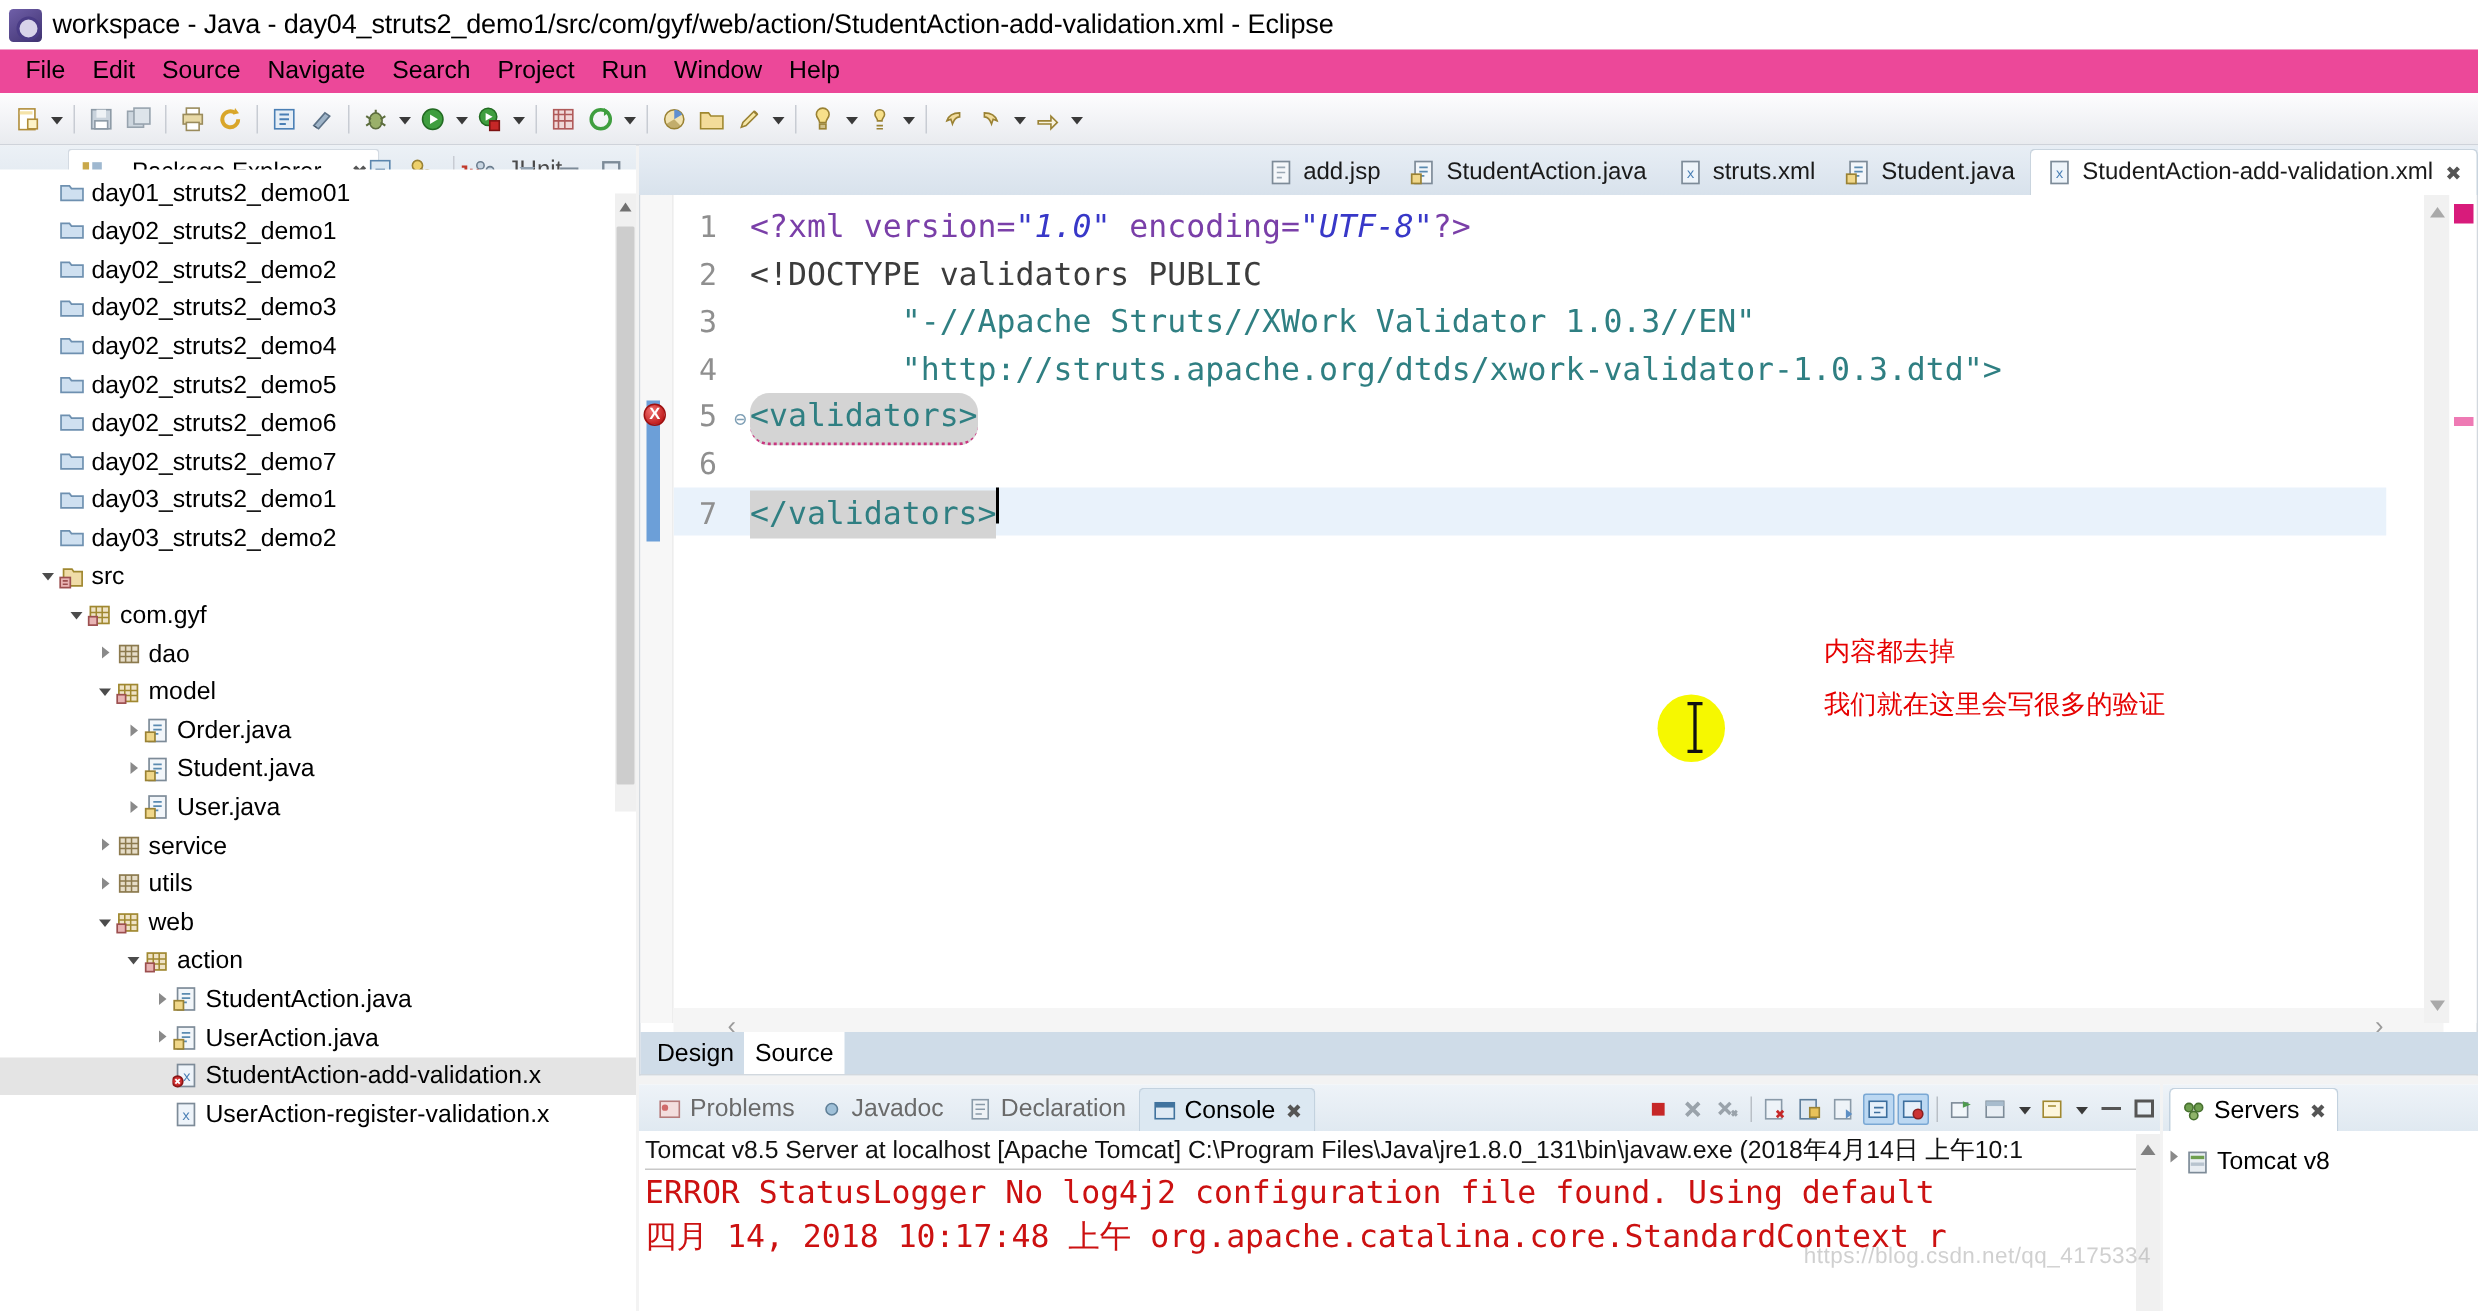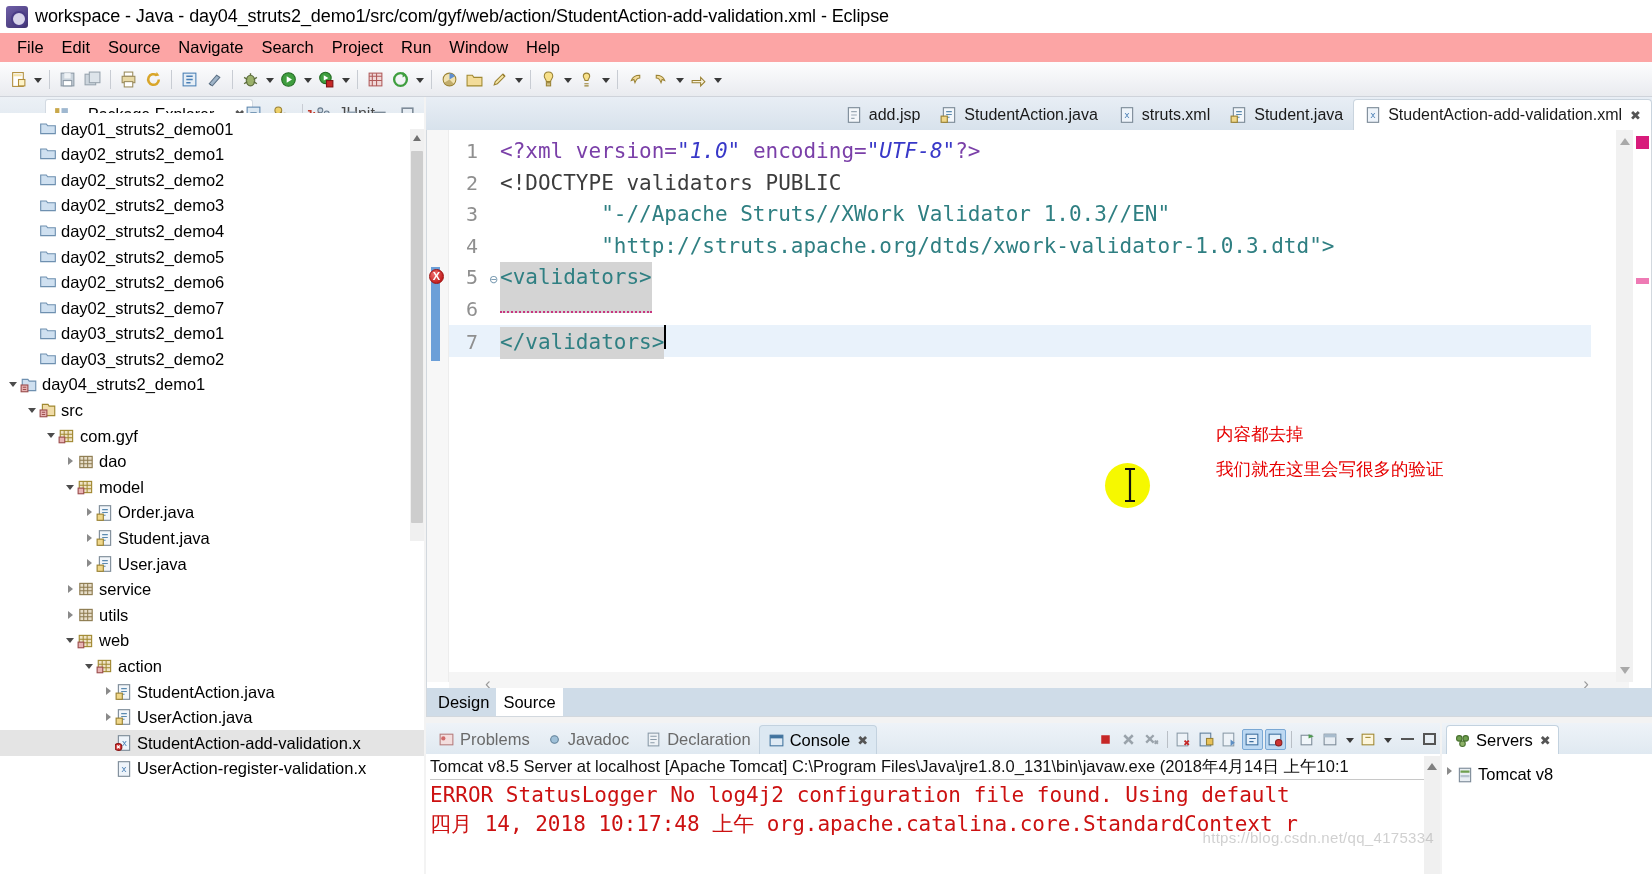--- a/index.html
+++ b/index.html
@@ -35,21 +35,21 @@
     background: #d8d4ea; border: 2px solid #4a3c86;
   }
   .titlebar .tb-text {
     font-size: 18px; color: #000; white-space: nowrap;
     letter-spacing: -0.1px;
   }
 
   
   .menubar {
     position: absolute; left: 0; top: 33px; width: 1652px; height: 29px;
-    background: #fca5a5;
+    background: #ec4899;
     display: flex; align-items: center; padding-left: 8px;
   }
   .menubar .mi {
     font-size: 16.5px; color: #000; padding: 1px 9px; cursor: default;
     white-space: nowrap;
   }
 
   
   .toolbar {
     position: absolute; left: 0; top: 62px; width: 1652px; height: 35px;
@@ -189,21 +189,22 @@
   .fold { width: 13px; flex: none; color: #7f9fb5; font-size: 14px; text-align: center; }
   .code { white-space: pre; }
   .c-tag   { color: #2f7f82; }
   .c-val   { color: #3838c8; font-style: italic; }
   .c-doct  { color: #3c3c3c; }
   .c-str   { color: #2f7f82; }
   .c-pi    { color: #7a3fa8; }
   .sel-bg  { background: #d4d4d4; }
   .squig {
     border-bottom: 2px dotted #c8367f;
-    padding-bottom: 17px;
+    padding-bottom: 1px;
+    border-radius: 13px;
   }
   .caret {
     display: inline-block; width: 2px; height: 24px;
     background: #000; vertical-align: -4px;
   }
   .annot {
     position: absolute; color: #e60000; font-size: 17.5px;
     font-family: "DejaVu Sans", sans-serif; white-space: nowrap;
   }
   .cursor-blob {
@@ -623,29 +624,20 @@
           <span class="tlabel">day03_struts2_demo1</span>
         </div>
         <div class="trow">
           <span class="tw " style="margin-left: 27px;"></span>
           <span class="ticon"><svg width="18" height="18" viewBox="0 0 16 16">
               <path d="M1.5 3.5h5l1.2 1.6H14.5v7H1.5z" fill="#cfe0f0" stroke="#6e90b0"></path>
             </svg></span>
           <span class="tlabel">day03_struts2_demo2</span>
         </div>
         <div class="trow">
-          <span class="tw down" style="margin-left: 8px;"></span>
-          <span class="ticon"><svg width="18" height="18" viewBox="0 0 16 16">
-              <path d="M2 3h5l1.2 1.6H14V13H2z" fill="#cfe0f0" stroke="#6e90b0"></path>
-              <rect x="1" y="8" width="6" height="6" fill="#e8b4b4" stroke="#9c4f4f"></rect>
-              <path d="M2.5 10h3M2.5 12h3" stroke="#9c4f4f"></path>
-            </svg></span>
-          <span class="tlabel">day04_struts2_demo1</span>
-        </div>
-        <div class="trow">
           <span class="tw down" style="margin-left: 27px;"></span>
           <span class="ticon"><svg width="18" height="18" viewBox="0 0 16 16">
               <path d="M3 3h5l1 1.5h5V13H3z" fill="#f0dca8" stroke="#a08830"></path>
               <rect x="1" y="8" width="6" height="6" fill="#e8b4b4" stroke="#9c4f4f"></rect>
               <path d="M2.5 10h3M2.5 12h3" stroke="#9c4f4f"></path>
             </svg></span>
           <span class="tlabel">src</span>
         </div>
         <div class="trow">
           <span class="tw down" style="margin-left: 46px;"></span>

